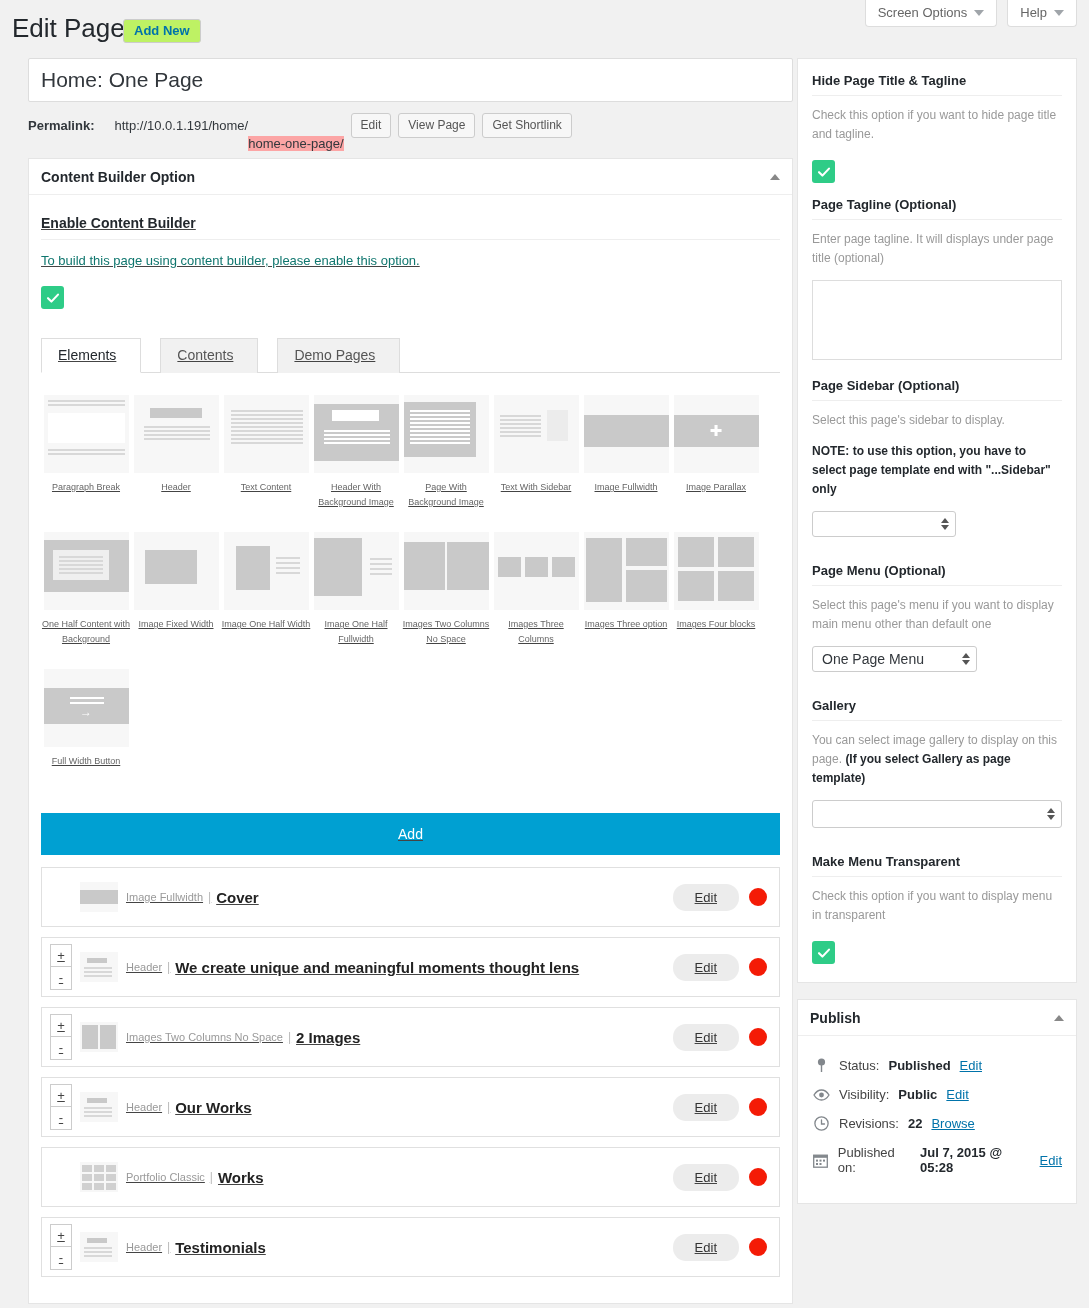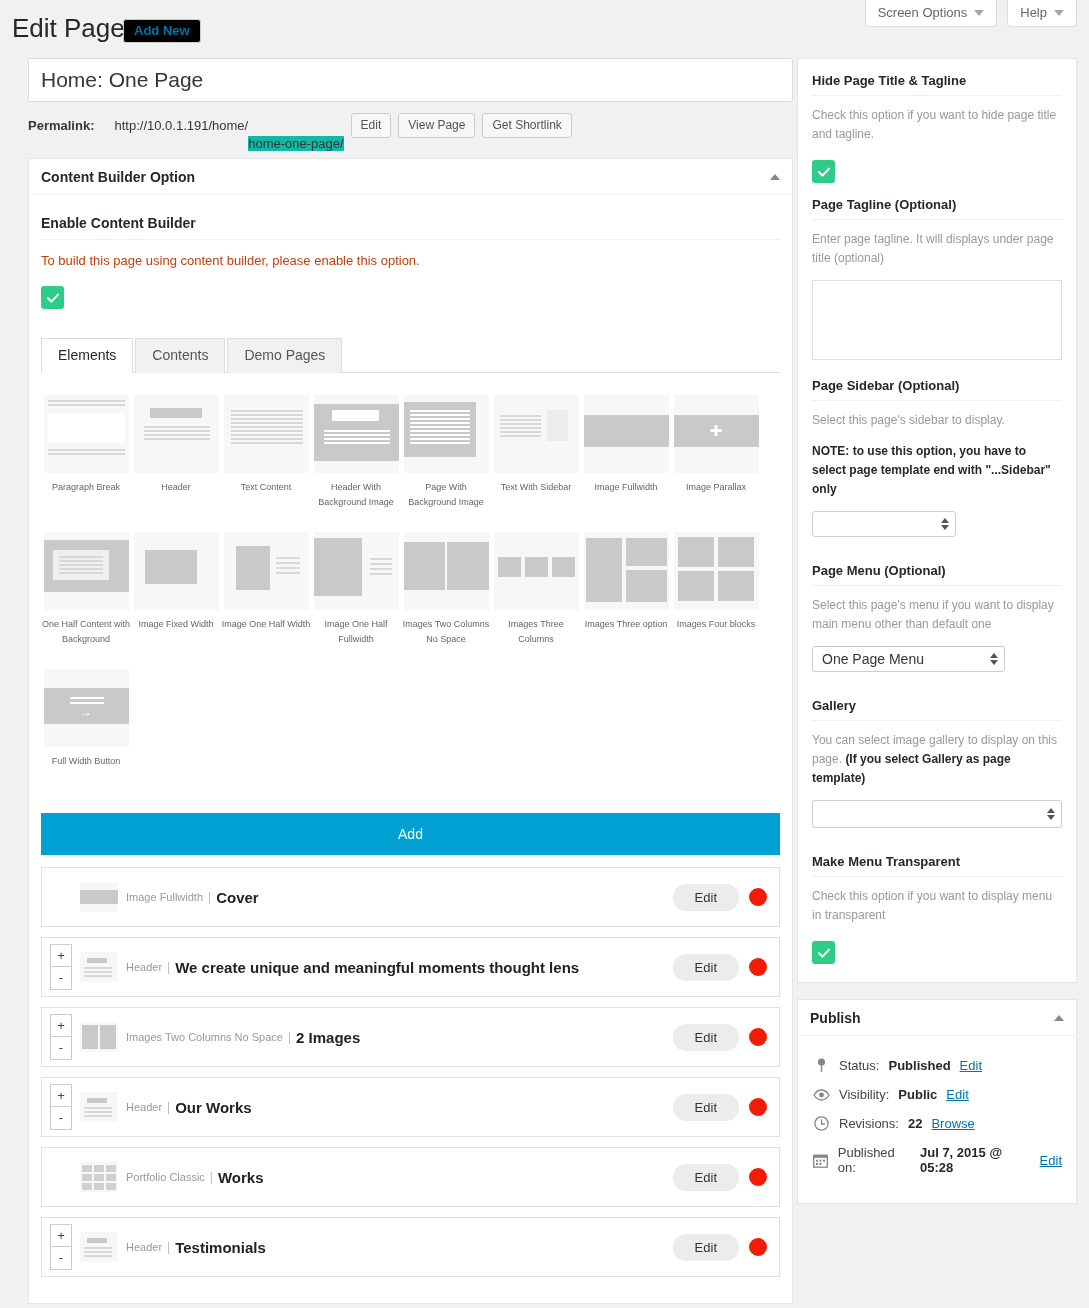--- a/index.html
+++ b/index.html
@@ -33,21 +33,21 @@
   }
 
   .page-title-h1 {
     position: absolute; left: 12px; top: 12px;
     font-size: 26px; font-weight: 400; color: #23282d;
     line-height: 32px;
   }
   .add-new-btn {
     position: absolute; left: 123px; top: 19px;
     font-size: 13px; font-weight: bold; color: #0073aa;
-    background: #000000; border: 1px solid #ccc;
+    background: #bef264; border: 1px solid #ccc;
     border-radius: 3px; padding: 3px 10px 4px 10px; cursor: pointer;
   }
 
   
   .main-col { position: absolute; left: 28px; top: 58px; width: 765px; }
   .title-box {
     background: #fff; border: 1px solid #ddd; border-radius: 2px;
     height: 44px; display: flex; align-items: center;
     padding: 0 10px;
   }
@@ -55,21 +55,21 @@
     border: none; outline: none; width: 100%;
     font-family: "Liberation Sans", sans-serif;
     font-size: 21px; color: #32373c; background: transparent;
   }
   .permalink-row {
     margin-top: 10px; font-size: 13px; color: #32373c;
     display: flex; align-items: center; height: 26px;
   }
   .permalink-row b { font-weight: bold; }
   .perm-url { margin-left: 20px; color: #32373c; }
-  .perm-slug { background: #14b8a6; margin-top: 36px; }
+  .perm-slug { background: #fca5a5; margin-top: 36px; }
   .sm-btn {
     background: #f7f7f7; border: 1px solid #ccc; border-radius: 3px;
     font-size: 12px; color: #555; padding: 3px 9px 4px 9px;
     margin-left: 7px; cursor: pointer; line-height: 16px;
   }
 
   
   .postbox {
     background: #fff; border: 1px solid #e5e5e5; margin-top: 20px;
   }
@@ -77,40 +77,40 @@
     height: 36px; border-bottom: 1px solid #eee;
     display: flex; align-items: center; justify-content: space-between;
     padding: 0 12px;
   }
   .postbox-head h3 { margin: 0; font-size: 14px; font-weight: bold; color: #23282d; }
   .toggle-up {
     width: 0; height: 0; border-left: 5px solid transparent;
     border-right: 5px solid transparent; border-bottom: 6px solid #888;
     cursor: pointer;
   }
-  .postbox-body { padding: 12px 12px 16px 12px; }
+  .postbox-body { padding: 12px 12px 16px 12px; text-decoration: underline; }
 
   .sec-title {
     font-size: 14px; font-weight: bold; color: #23282d;
     padding-bottom: 8px; border-bottom: 1px solid #eee; margin: 8px 0 0 0;
   }
-  .sec-desc { font-size: 13px; color: #c2410c; margin: 12px 0 0 0; line-height: 18px; }
+  .sec-desc { font-size: 13px; color: #0f766e; margin: 12px 0 0 0; line-height: 18px; }
   .checkbox-on {
     width: 23px; height: 23px; background: #2ecc87; border-radius: 3px;
     display: flex; align-items: center; justify-content: center;
     margin-top: 16px; cursor: pointer;
   }
   .checkbox-on svg { display: block; }
 
   
   .tabs { display: flex; margin-top: 28px; border-bottom: 1px solid #ddd; }
   .tab {
-    font-size: 14px; color: #555; padding: 8px 16px 9px 16px;
+    font-size: 14px; color: #555; padding: 8px 24px 9px 16px;
     border: 1px solid #ddd; border-bottom: none; background: #f1f1f1;
-    margin-right: 2px; cursor: pointer; position: relative; top: 1px;
+    margin-right: 19px; cursor: pointer; position: relative; top: 1px;
   }
   .tab.active { background: #fff; color: #23282d; border-bottom: 1px solid #fff; }
 
   
   .el-grid { display: flex; flex-wrap: wrap; padding-top: 22px; }
   .el-item { width: 90px; margin-right: 0; margin-bottom: 22px; text-align: center; }
   .el-thumb {
     width: 85px; height: 78px; background: #f7f7f7; margin: 0 auto;
     position: relative; overflow: hidden; cursor: pointer;
   }
@@ -184,21 +184,21 @@
     margin-top: 12px; resize: none; outline: none;
     font-family: "Liberation Sans", sans-serif; font-size: 13px; padding: 5px;
   }
   .sel {
     margin-top: 12px; border: 1px solid #ccc; border-radius: 3px;
     background: #fff; height: 26px; display: flex; align-items: center;
     justify-content: space-between; padding: 0 6px 0 9px;
     font-size: 14px; color: #32373c; cursor: pointer;
   }
   .sel.w-sm { width: 144px; }
-  .sel.w-md { width: 193px; }
+  .sel.w-md { width: 165px; }
   .sel.w-full { width: 100%; height: 28px; }
   .spin { display: flex; flex-direction: column; align-items: center; gap: 2px; }
   .spin .up { width:0;height:0;border-left:4px solid transparent;border-right:4px solid transparent;border-bottom:5px solid #555; }
   .spin .dn { width:0;height:0;border-left:4px solid transparent;border-right:4px solid transparent;border-top:5px solid #555; }
 
   
   .pub-row {
     display: flex; align-items: center; gap: 9px;
     font-size: 13px; color: #444; margin-bottom: 14px;
   }

